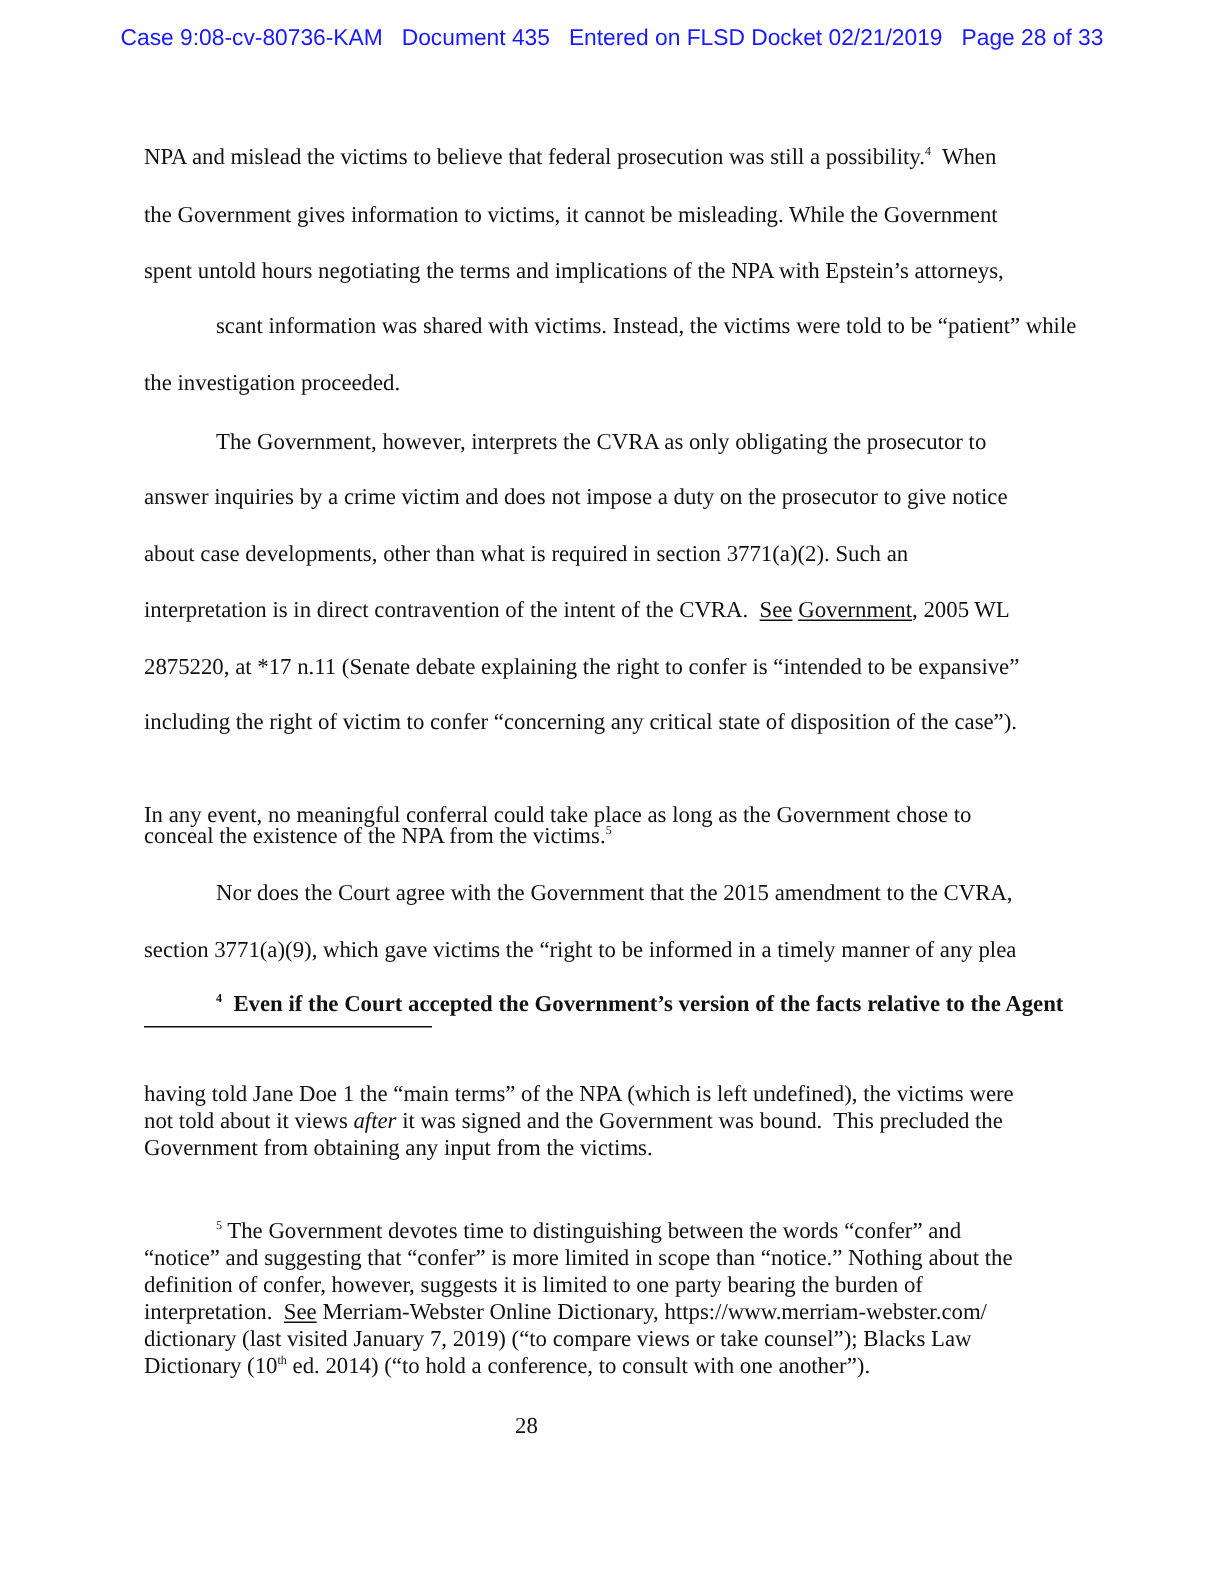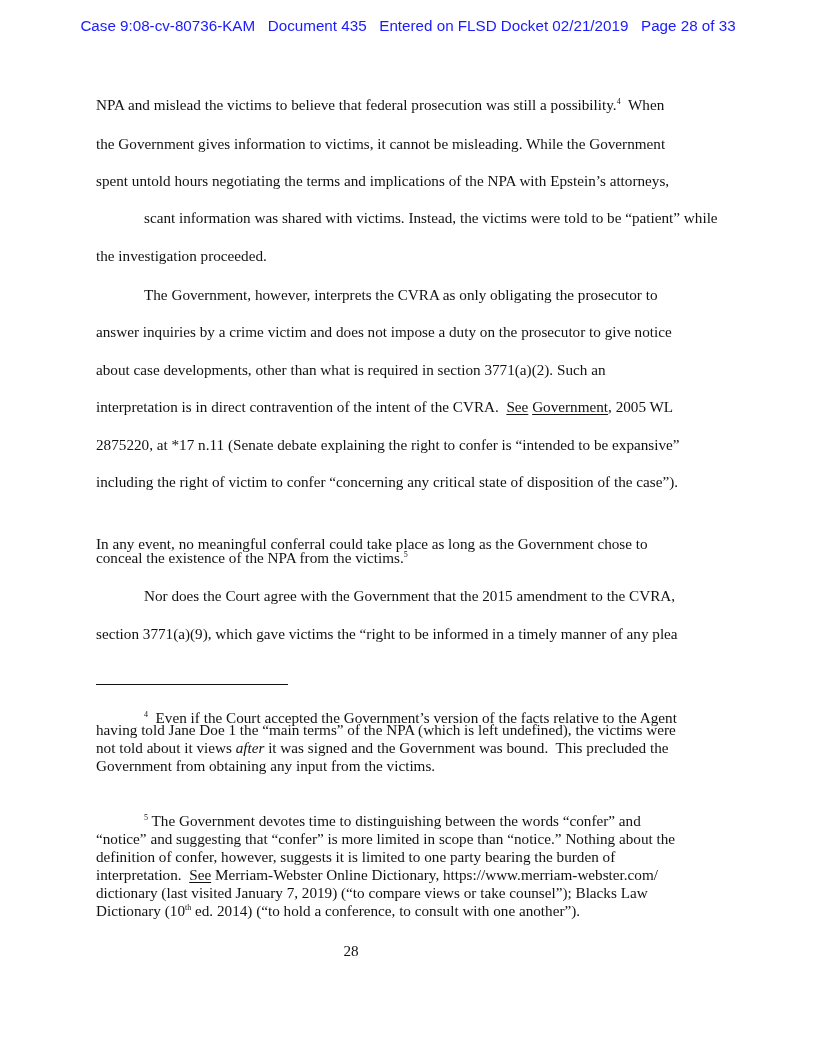--- a/index.html
+++ b/index.html
@@ -94,21 +94,21 @@
   <div class="line" style="top:473px;">including the right of victim to confer “concerning any critical state of disposition of the case”).</div>
   <div class="line" style="top:511px;margin-top:24px;">In any event, no meaningful conferral could take place as long as the Government chose to</div>
   <div class="line" style="top:549px;"><span>conceal the existence of the NPA from the victims.</span><sup class="fn">5</sup></div>
 
   <div class="line indent" style="top:587px;">Nor does the Court agree with the Government that the 2015 amendment to the CVRA,</div>
   <div class="line" style="top:625px;">section 3771(a)(9), which gave victims the “right to be informed in a timely manner of any plea</div>
 </div>
 
 <div class="fn-rule"></div>
 
-<div class="footnote-line" style="top:709px;padding-left:48px;white-space:pre;"><sup class="fn">4</sup><span>  Even if the Court accepted the Government’s version of the facts relative to the Agent</span></div>
+<div class="footnote-line" style="top:661px;padding-left:48px;white-space:pre;font-weight:bold;"><sup class="fn">4</sup><span>  Even if the Court accepted the Government’s version of the facts relative to the Agent</span></div>
 <div class="footnote-line" style="top:721px;">having told Jane Doe 1 the “main terms” of the NPA (which is left undefined), the victims were</div>
 <div class="footnote-line" style="top:739px;white-space:pre;"><span>not told about it views </span><i>after</i><span> it was signed and the Government was bound.  This precluded the</span></div>
 <div class="footnote-line" style="top:757px;">Government from obtaining any input from the victims.</div>
 
 <div class="footnote-line" style="top:812px;padding-left:48px;white-space:pre;"><sup class="fn">5</sup><span> The Government devotes time to distinguishing between the words “confer” and</span></div>
 <div class="footnote-line" style="top:830px;">“notice” and suggesting that “confer” is more limited in scope than “notice.”  Nothing about the</div>
 <div class="footnote-line" style="top:848px;">definition of confer, however, suggests it is limited to one party bearing the burden of</div>
 <div class="footnote-line" style="top:866px;white-space:pre;"><span>interpretation.  </span><span class="u">See</span><span> Merriam-Webster Online Dictionary, https://www.merriam-webster.com/</span></div>
 <div class="footnote-line" style="top:884px;">dictionary (last visited January 7, 2019) (“to compare views or take counsel”); Blacks Law</div>
 <div class="footnote-line" style="top:902px;white-space:pre;"><span>Dictionary (10</span><sup class="fn">th</sup><span> ed. 2014) (“to hold a conference, to consult with one another”).</span></div>

